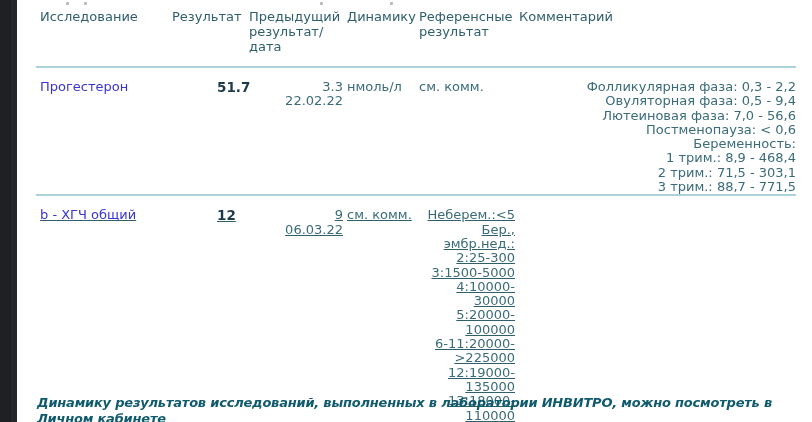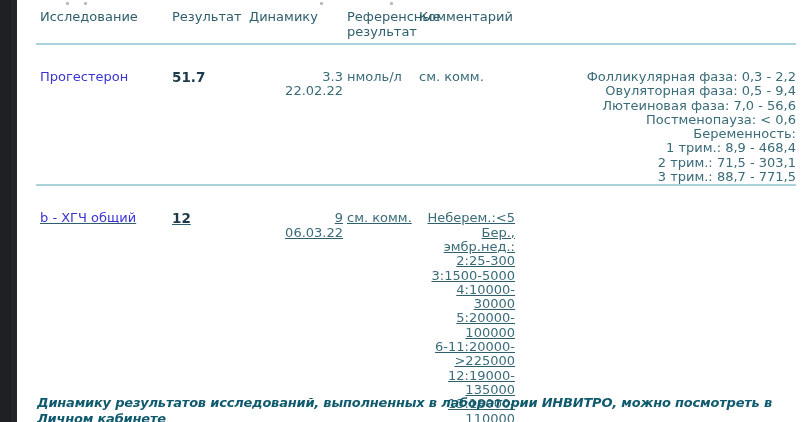--- a/index.html
+++ b/index.html
@@ -41,36 +41,37 @@
   .t-row {
     display: grid;
     grid-template-columns: 132px 77px 98px 72px 100px 1fr;
   }
   .t-head {
     padding-top: 9px;
     min-height: 44px;
     border-bottom: 2px solid #abd1db;
     line-height: 15px;
   }
-  .t-head .cell { padding-left: 4px; padding-bottom: 4px; color: #2f5f6d; }
+  .t-head .cell { padding-left: 4px; padding-bottom: 12px; color: #2f5f6d; }
 
   .t-body { border-bottom: 2px solid #abd1db; }
-  .t-body .cell { padding-left: 4px; padding-top: 25px; line-height: 14.3px; color: #3a6b78; }
+  .t-body .cell { padding-left: 4px; padding-top: 12px; line-height: 14.3px; color: #3a6b78; }
   .t-body.row-1 { min-height: 126px; }
   .t-body.row-2 { min-height: 219px; border-bottom: 3px solid #4c1d95; text-decoration: underline; }
 
   .study-link {
     color: #3a34d4;
     cursor: pointer;
     text-decoration: none;
   }
   .result-val {
     font-weight: bold;
     color: #1d3a4a;
     font-size: 13.5px;
+    margin-left: 45px;
   }
   .multiline { white-space: pre-line; text-align: right; }
 
   .footer-note {
     position: absolute; left: 37px; top: 395px;
     width: 770px;
     font-weight: bold;
     font-size: 13px;
     line-height: 16px;
     color: #0f5a6c;
@@ -92,20 +93,21 @@
       <i></i>
       <i></i>
       <i></i>
   </div>
 
   <div class="results-table">
 
     <div class="t-row t-head">
       <div class="cell">Исследование</div>
       <div class="cell">Результат</div>
+      <div class="cell">Предыдущий результат/дата</div>
       <div class="cell">Динамику</div>
       <div class="cell">Референсные результат</div>
       <div class="cell">Комментарий</div>
     </div>
 
     <div class="t-row t-body row-1">
       <div class="cell">
         <span class="study-link">Прогестерон</span>
       </div>
       <div class="cell">

